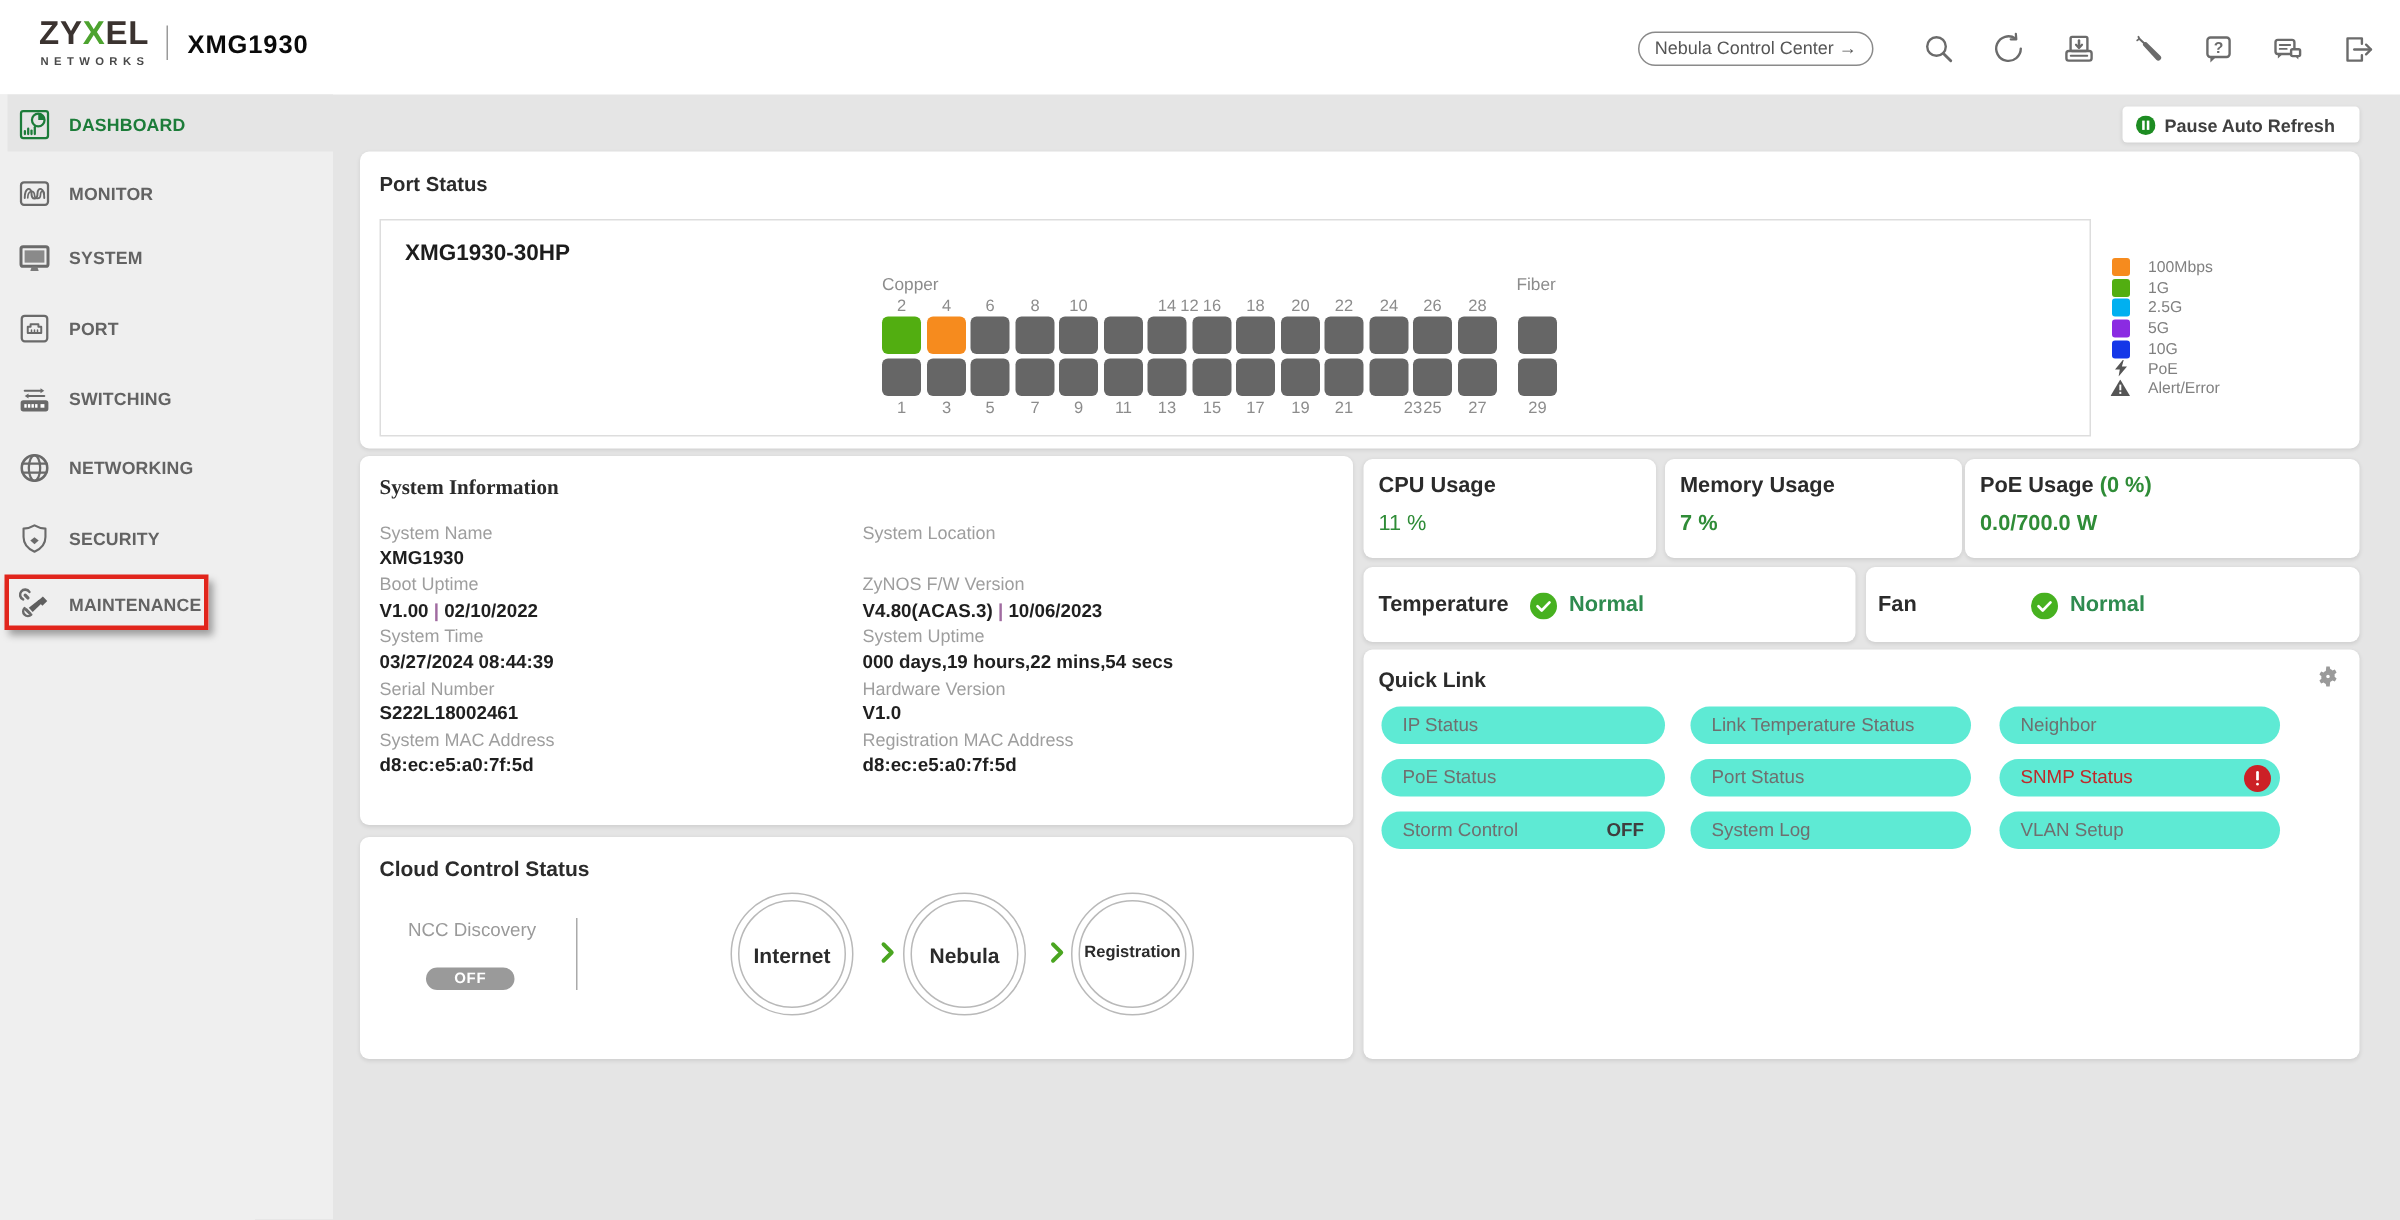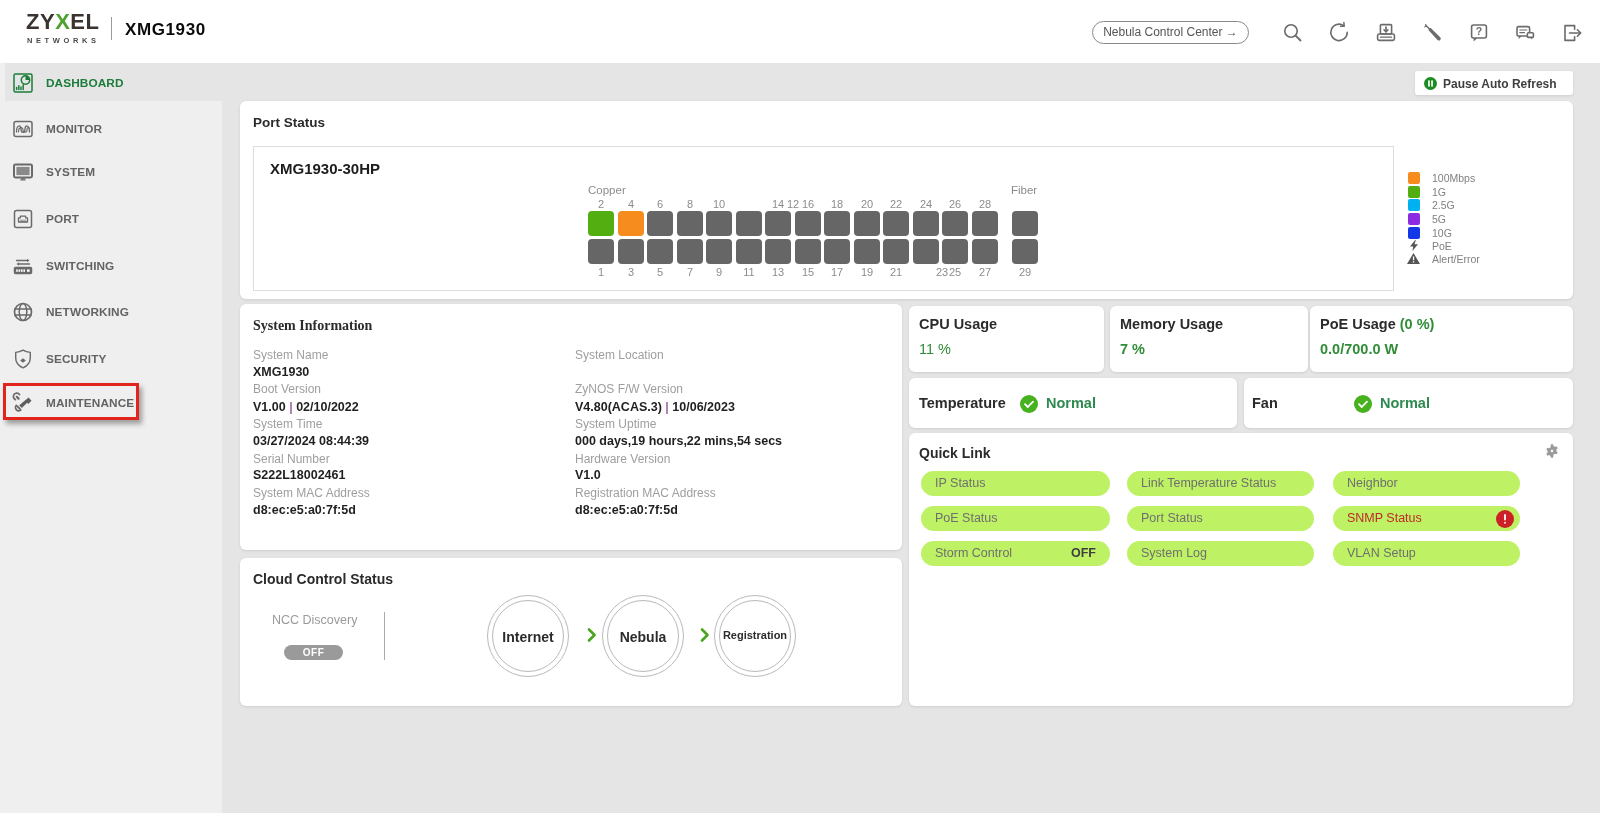--- a/index.html
+++ b/index.html
@@ -6,21 +6,21 @@
 body{font-family:"Liberation Sans",sans-serif;background:#e5e5e5;position:relative;}
 .abs{position:absolute;}
 .card{position:absolute;background:#fff;border-radius:6px;box-shadow:0 1px 3px rgba(0,0,0,0.10);}
 .ctitle{font-size:14px;font-weight:bold;color:#2b2b2b;}
 .lbl{font-size:12px;color:#9e9e9e;}
 .val{font-size:12.5px;font-weight:bold;color:#1f1f1f;}
 .green{color:#2f8c37;}
 .navitem{position:absolute;left:0;width:222px;height:40px;}
 .navitem .txt{position:absolute;left:46px;top:50%;transform:translateY(-50%);font-size:11.8px;font-weight:bold;color:#636363;letter-spacing:0.1px;}
 .navitem svg{position:absolute;left:12px;top:50%;transform:translateY(-50%);}
-.pill{position:absolute;height:25px;background:#bef264;border-radius:12.5px;font-size:12.5px;color:#6f6f6f;line-height:25px;padding-left:14px;}
+.pill{position:absolute;height:25px;background:#5eead4;border-radius:12.5px;font-size:12.5px;color:#6f6f6f;line-height:25px;padding-left:14px;}
 .port{position:absolute;width:26px;height:25px;background:#666;border-radius:4px;}
 .pnum{position:absolute;width:26px;text-align:center;font-size:11px;color:#8c8c8c;}
 .legtxt{position:absolute;left:1432px;font-size:10.5px;color:#808080;}
 .legsq{position:absolute;left:1408px;width:12px;height:12px;border-radius:2px;}
 </style></head>
 <body>
 
 <div class="abs" style="left:0;top:0;width:1600px;height:63px;background:#fff;"></div>
 <div class="abs" style="left:26px;top:9px;font-size:22px;font-weight:bold;letter-spacing:0.5px;color:#3b3330;">ZY<span style="color:#4da32f;">X</span>EL</div>
 <div class="abs" style="left:27px;top:36px;font-size:7.5px;font-weight:bold;letter-spacing:3.6px;color:#4a4a4a;">NETWORKS</div>
@@ -240,21 +240,21 @@
     <rect x="5.9" y="3.4" width="1.3" height="3.8" fill="#fff"></rect>
     <rect x="5.9" y="8.2" width="1.3" height="1.4" fill="#fff"></rect>
   </svg>
 <div class="legtxt" style="top:240px;">PoE</div>
 <div class="legtxt" style="top:253px;">Alert/Error</div>
 <div class="card" style="left:240px;top:304px;width:662px;height:246px;"></div>
 <div class="abs ctitle" style="left:253px;top:318px;font-family:Liberation Serif, serif;">System Information</div>
 <div class="abs lbl" style="left:253px;top:348px;">System Name</div>
 <div class="abs val" style="left:253px;top:365px;">XMG1930</div>
 <div class="abs lbl" style="left:575px;top:348px;">System Location</div>
-<div class="abs lbl" style="left:253px;top:382px;">Boot Version</div>
+<div class="abs lbl" style="left:253px;top:382px;">Boot Uptime</div>
 <div class="abs val" style="left:253px;top:400px;">V1.00<span style="color:#a06ba0;font-weight:bold;"> | </span>02/10/2022</div>
 <div class="abs lbl" style="left:575px;top:382px;">ZyNOS F/W Version</div>
 <div class="abs val" style="left:575px;top:400px;">V4.80(ACAS.3)<span style="color:#a06ba0;font-weight:bold;"> | </span>10/06/2023</div>
 <div class="abs lbl" style="left:253px;top:417px;">System Time</div>
 <div class="abs val" style="left:253px;top:434px;">03/27/2024 08:44:39</div>
 <div class="abs lbl" style="left:575px;top:417px;">System Uptime</div>
 <div class="abs val" style="left:575px;top:434px;">000 days,19 hours,22 mins,54 secs</div>
 <div class="abs lbl" style="left:253px;top:452px;">Serial Number</div>
 <div class="abs val" style="left:253px;top:468px;">S222L18002461</div>
 <div class="abs lbl" style="left:575px;top:452px;">Hardware Version</div>

